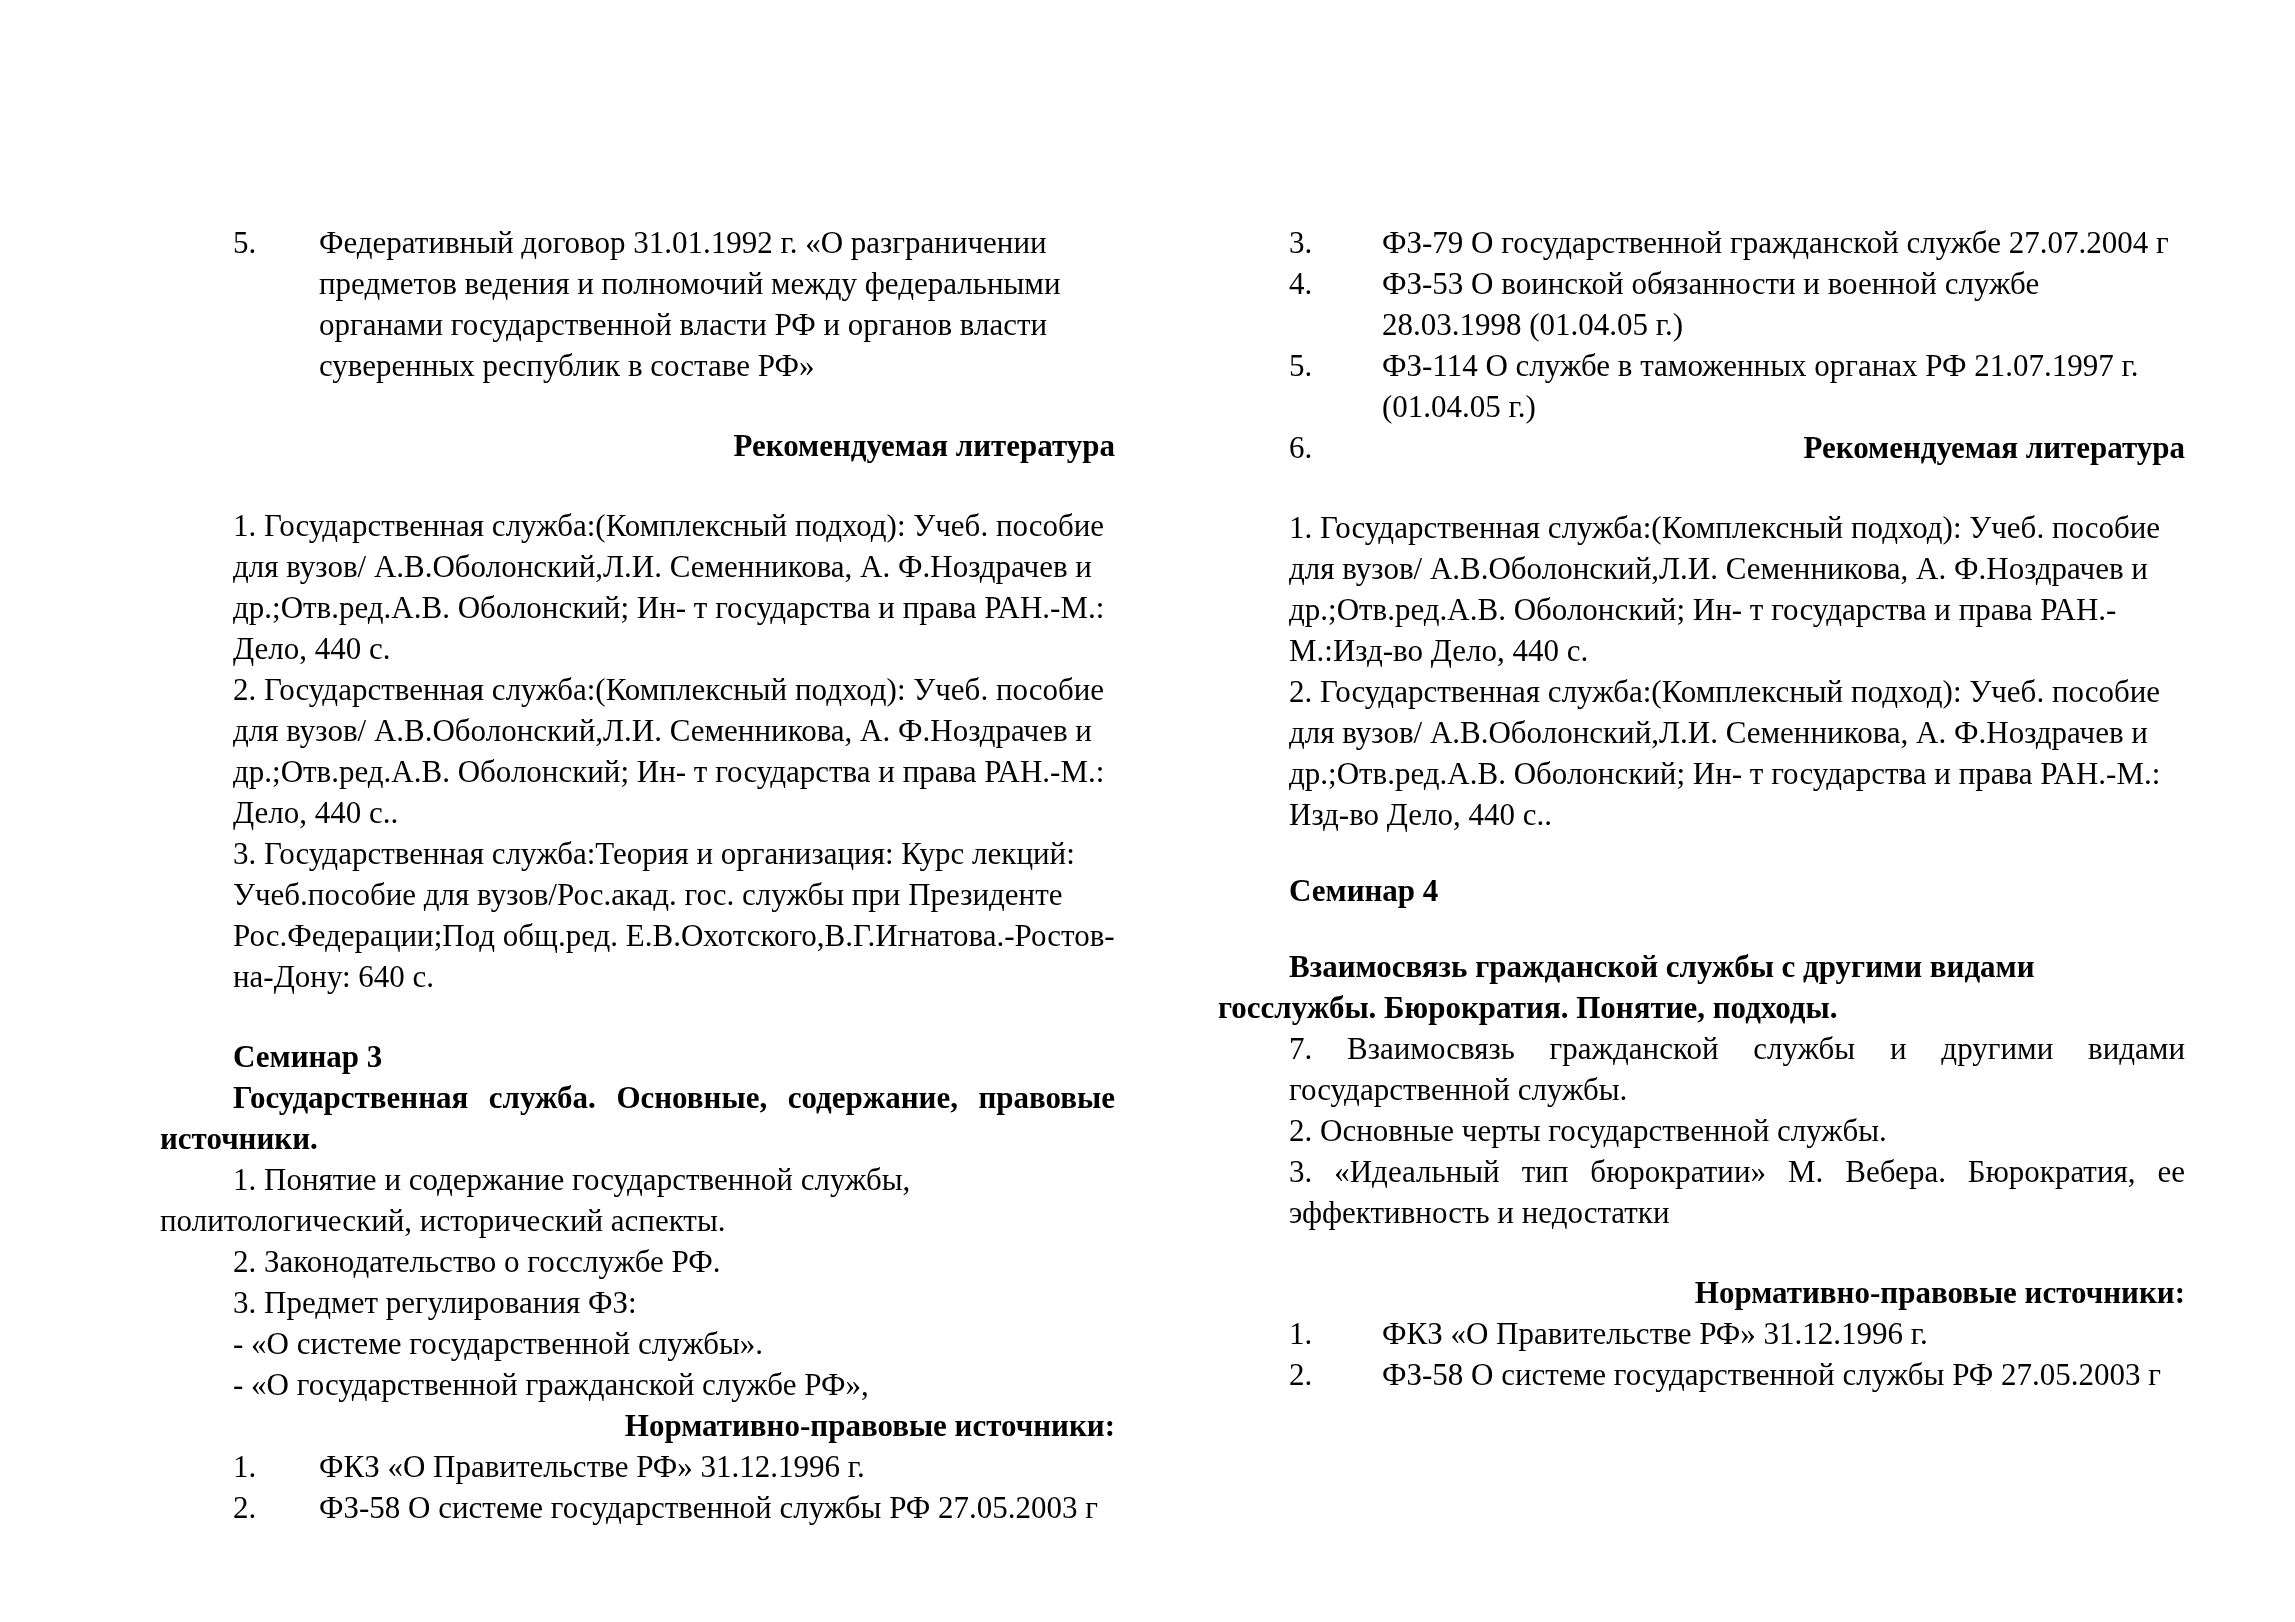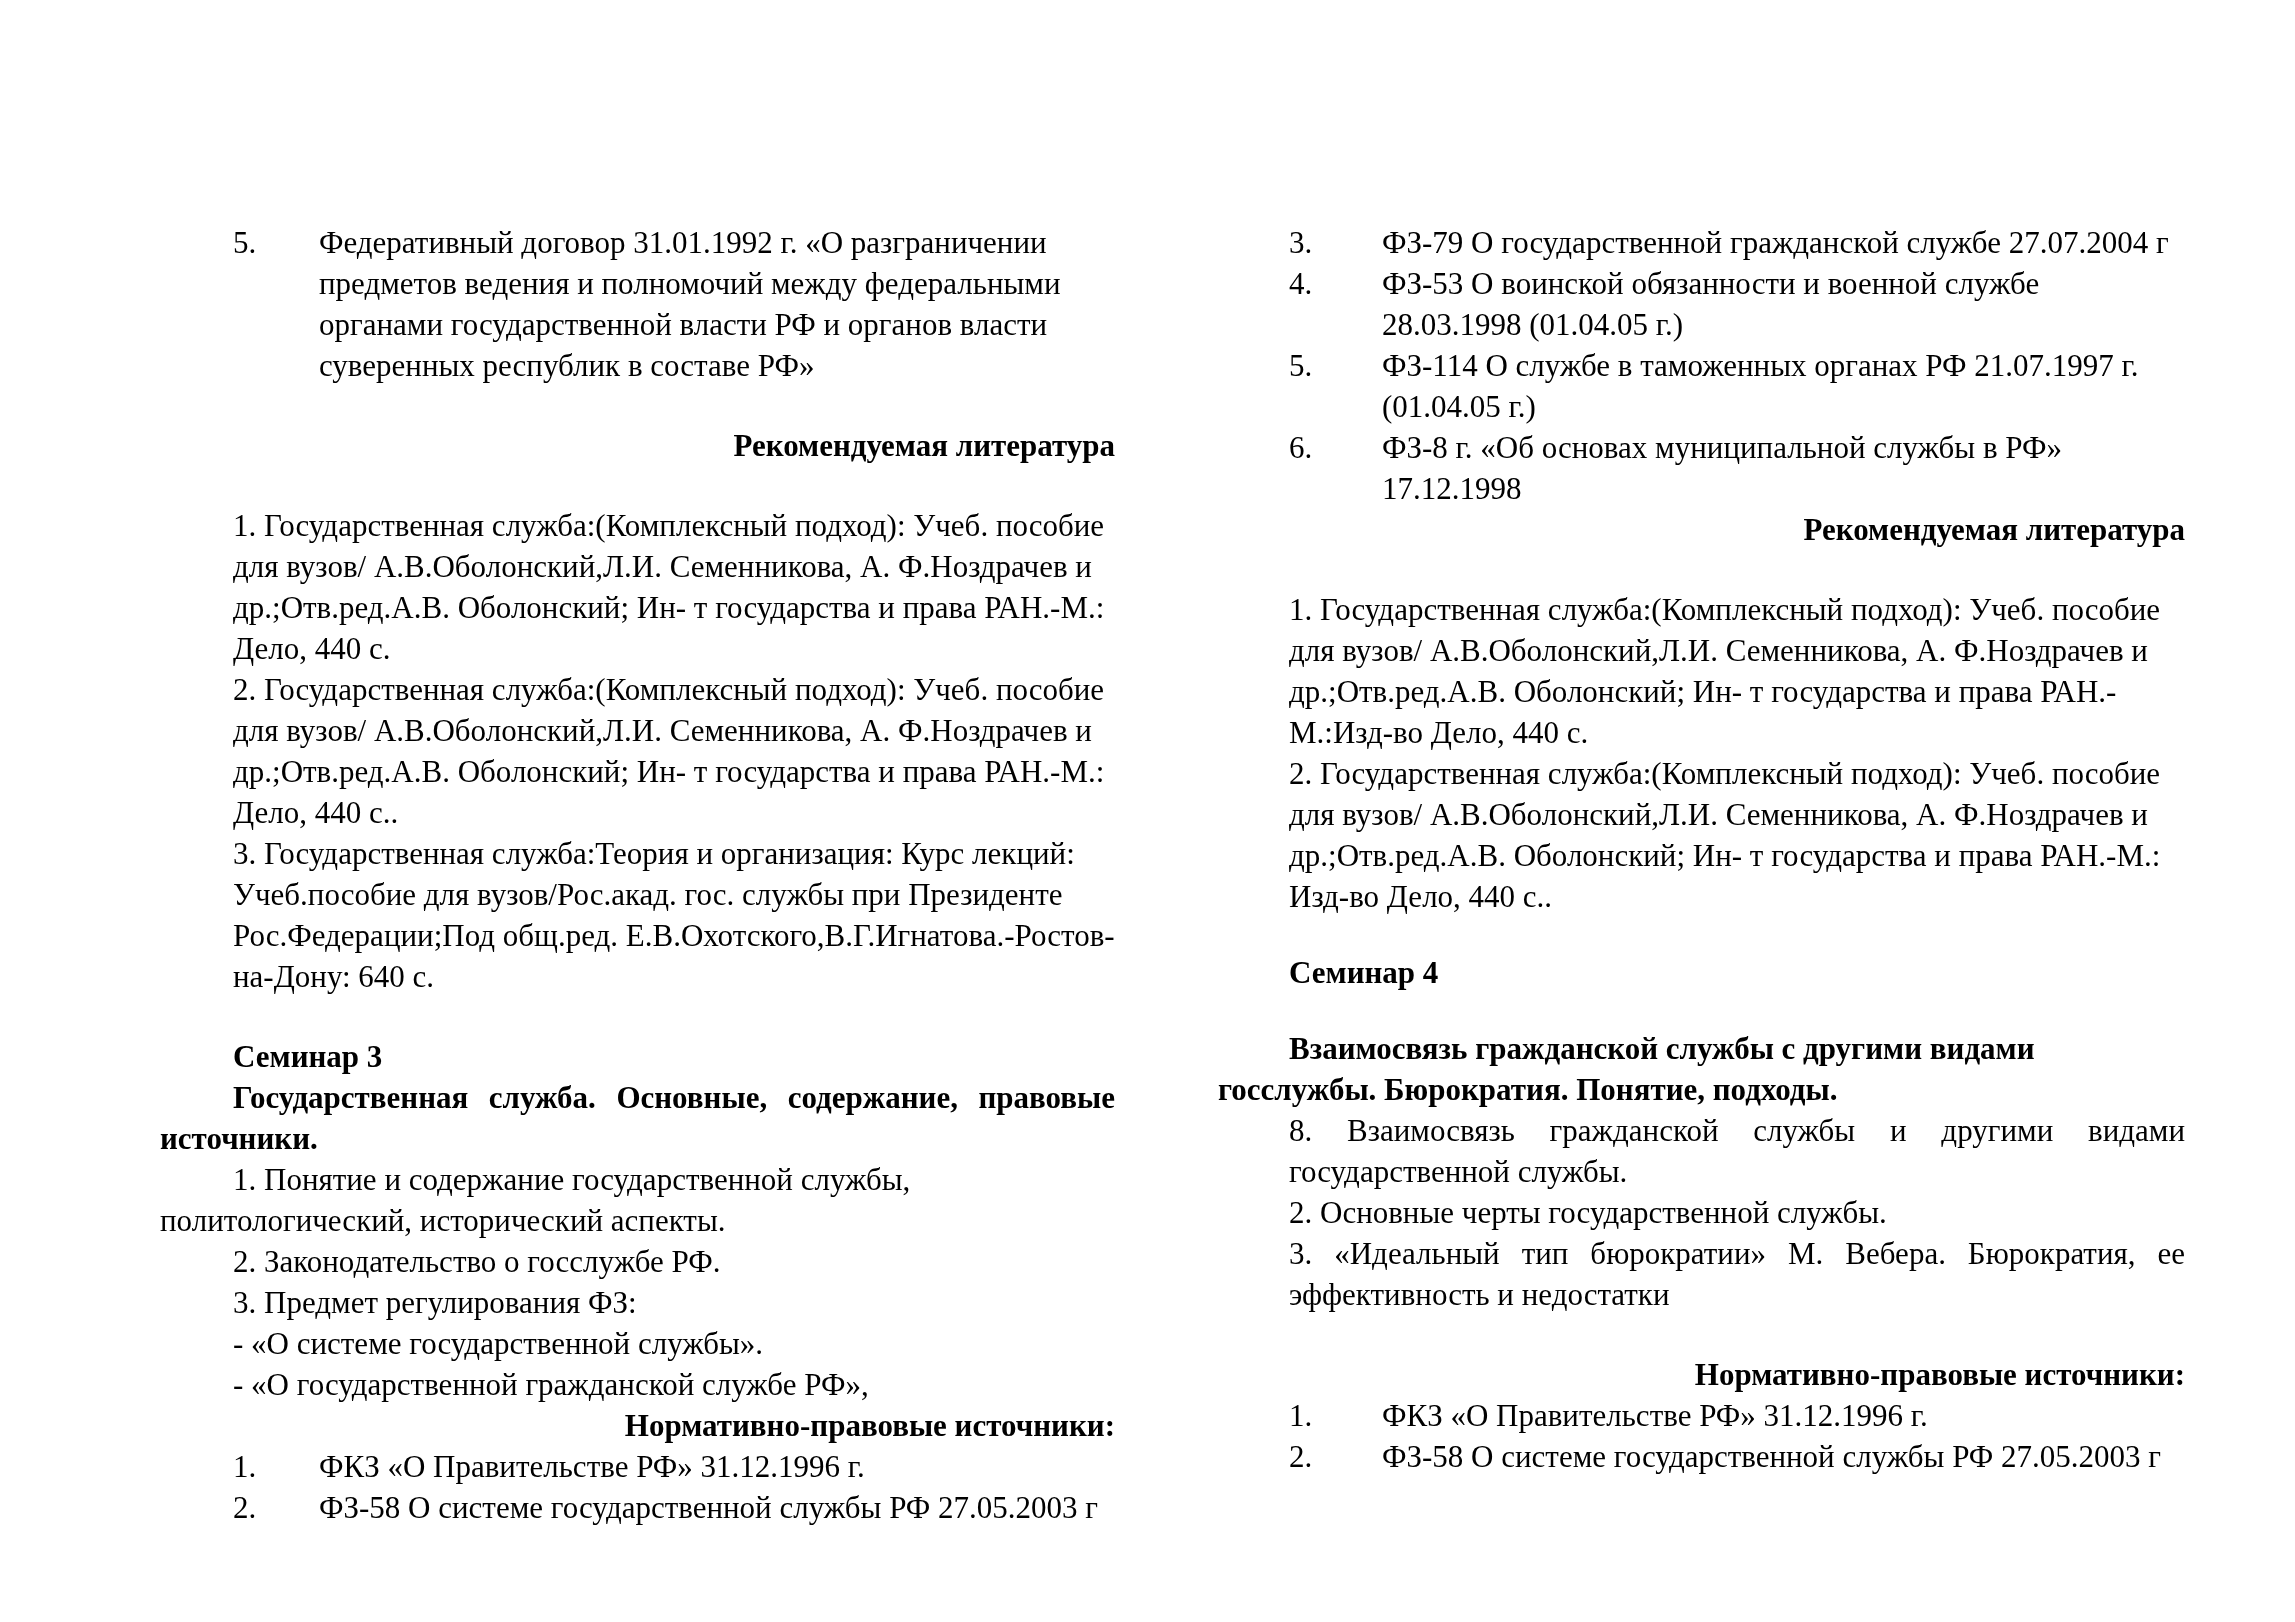--- a/index.html
+++ b/index.html
@@ -99,36 +99,35 @@
       <div class="hang">
         <span class="num">4.</span>
         <span>ФЗ-53 О воинской обязанности и военной службе 28.03.1998 (01.04.05 г.)</span>
       </div>
       <div class="hang">
         <span class="num">5.</span>
         <span>ФЗ-114  О службе в таможенных органах РФ 21.07.1997 г. (01.04.05 г.)</span>
       </div>
       <div class="hang">
         <span class="num">6.</span>
-        <span>ФЗ-8 г. «Об основах муниципальной службы в РФ» 17.12.1998</span>
       </div>
     </div>
 
     <div class="heading">Рекомендуемая литература</div>
 
     <div class="mt">
       <div class="plit">1.  Государственная служба:(Комплексный подход): Учеб. пособие для вузов/ А.В.Оболонский,Л.И. Семенникова, А. Ф.Ноздрачев и др.;Отв.ред.А.В. Оболонский; Ин- т государства и права РАН.-М.:Изд-во Дело, 440 с.</div>
       <div class="plit">2.  Государственная служба:(Комплексный подход): Учеб. пособие для вузов/ А.В.Оболонский,Л.И. Семенникова, А. Ф.Ноздрачев и др.;Отв.ред.А.В. Оболонский; Ин- т государства и права РАН.-М.: Изд-во Дело, 440 с..</div>
     </div>
 
     <div class="pind bold mt">Семинар 4</div>
     <div class="pind bold">Взаимосвязь гражданской службы с другими видами госслужбы. Бюрократия. Понятие, подходы.</div>
 
     <div>
-      <div class="pblock">8. Взаимосвязь гражданской службы и  другими видами государственной службы.</div>
+      <div class="pblock">7. Взаимосвязь гражданской службы и  другими видами государственной службы.</div>
       <div class="pblock">2. Основные черты государственной службы.</div>
       <div class="pblock">3. «Идеальный тип бюрократии» М. Вебера. Бюрократия,  ее эффективность и недостатки</div>
     </div>
 
     <div class="heading mt">Нормативно-правовые источники:</div>
 
     <div>
       <div class="hang">
         <span class="num">1.</span>
         <span>ФКЗ «О Правительстве РФ» 31.12.1996 г.</span>

